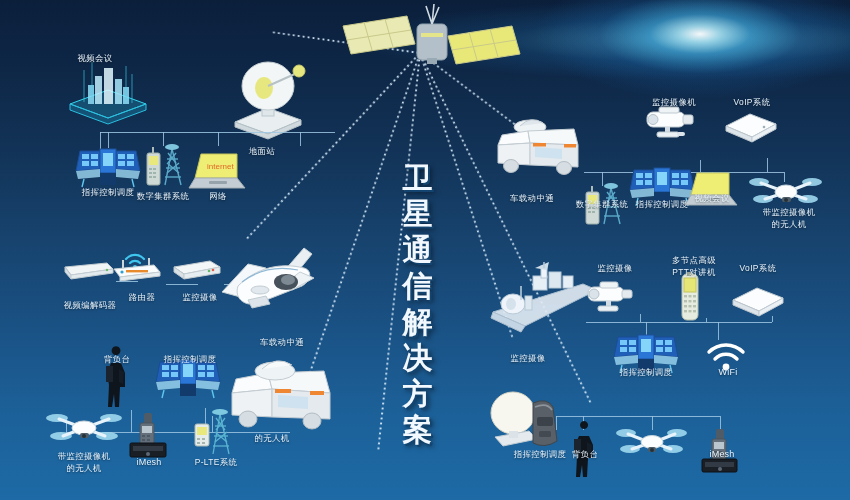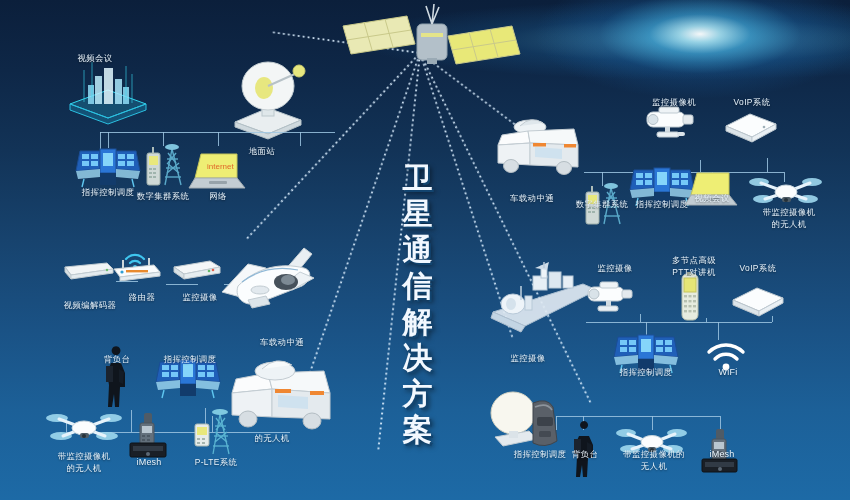--- a/index.html
+++ b/index.html
@@ -621,22 +621,20 @@
       <ellipse cx="11" cy="10" rx="10" ry="4" fill="#9fd8ee" opacity=".9"></ellipse>
       <ellipse cx="62" cy="10" rx="10" ry="4" fill="#9fd8ee" opacity=".9"></ellipse>
       <ellipse cx="15" cy="26" rx="10" ry="4" fill="#9fd8ee" opacity=".9"></ellipse>
       <ellipse cx="58" cy="26" rx="10" ry="4" fill="#9fd8ee" opacity=".9"></ellipse>
       <path d="M13 11 L31 18 M60 11 L42 18 M17 26 L32 21 M56 26 L42 21" stroke="#e6f3fb" stroke-width="3" stroke-linecap="round"></path>
       <ellipse cx="37" cy="19" rx="11" ry="6.5" fill="#fbfdfe" stroke="#c7d5dd"></ellipse>
       <rect x="33" y="24" width="8" height="5" rx="2" fill="#4c5b66"></rect>
       <circle cx="37" cy="27" r="2" fill="#25313a"></circle>
     </svg>
   </div>
-  <div class="lbl" style="left:654px;top:448px;width:96px;">带监控摄像机的
-无人机</div>
 
   <div class="ic" style="left:720px;top:452px;width:42px;height:50px;">
     <svg width="42" height="50" viewBox="0 0 42 50">
       <rect x="17" y="2" width="8" height="15" rx="2" fill="#4f5b66"></rect>
       <rect x="13" y="12" width="14" height="21" rx="2" fill="#63707c" stroke="#4a555f"></rect>
       <rect x="15" y="15" width="10" height="7" fill="#b9c6d0"></rect>
       <g fill="#4c5863">
           <rect x="15" y="24" width="3" height="2"></rect>
           <rect x="20" y="24" width="3" height="2"></rect>
       <rect x="15" y="28" width="3" height="2"></rect>

